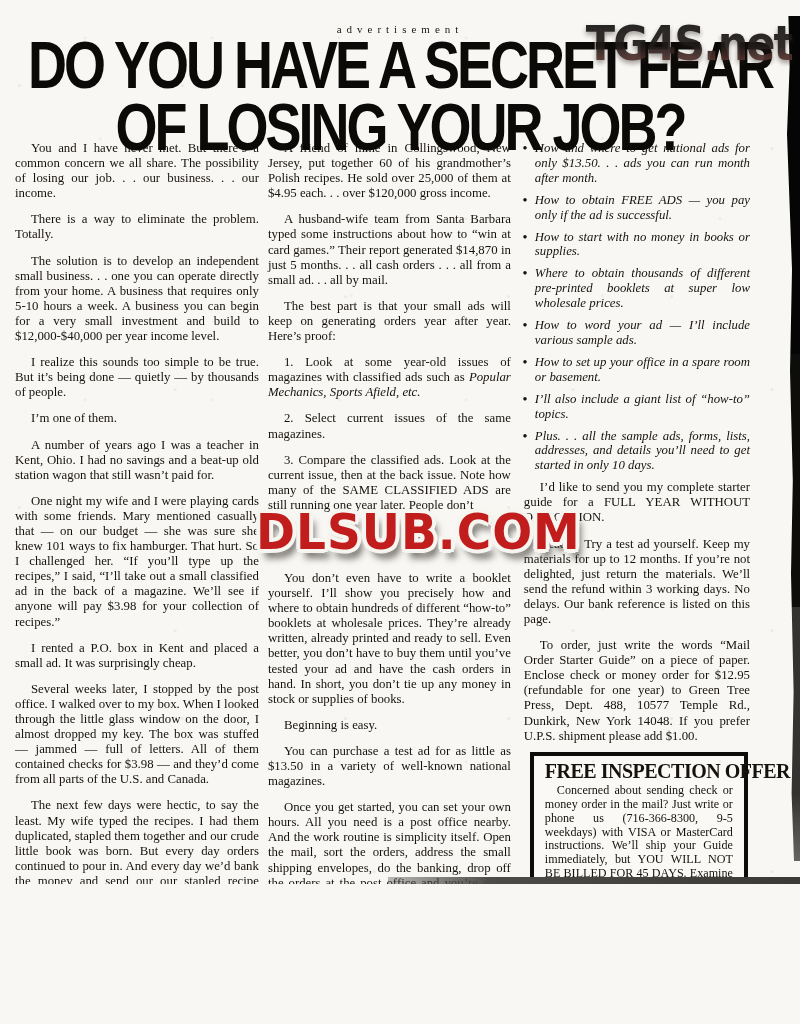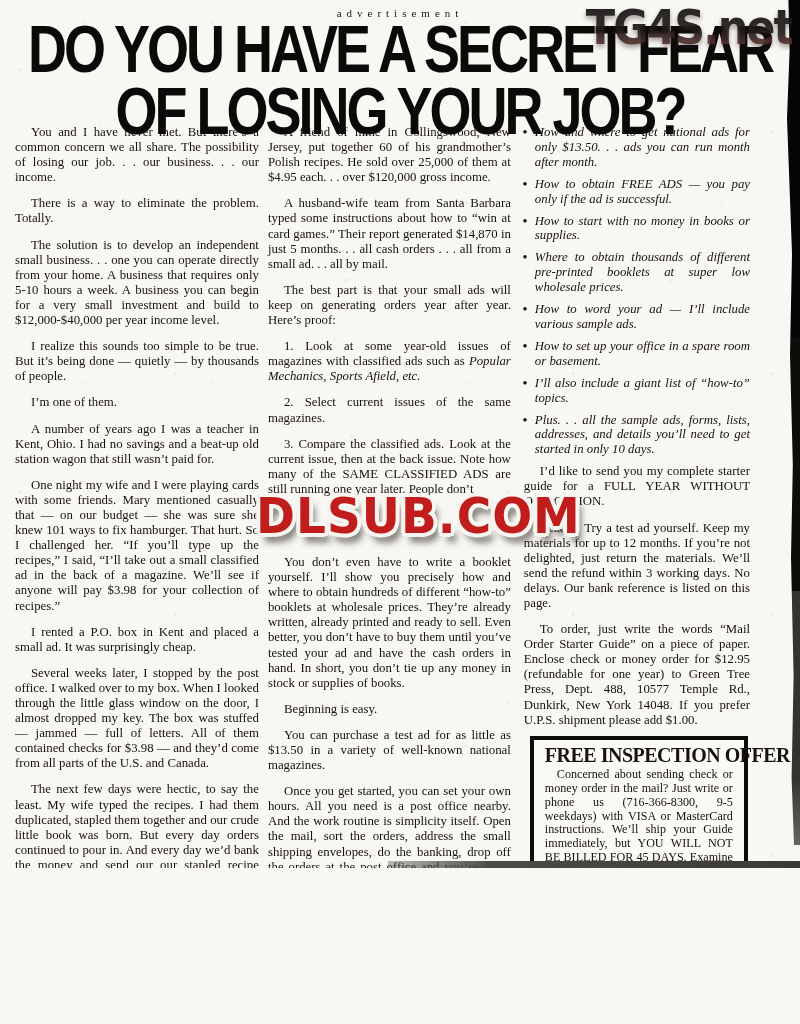--- a/index.html
+++ b/index.html
@@ -3,21 +3,21 @@
 <meta charset="utf-8">
 <style>
   * { margin:0; padding:0; box-sizing:border-box; }
   html,body { width:800px; height:1024px; overflow:hidden; }
   body {
     background:#f8f7f3;
     font-family:"Liberation Serif", serif;
     color:#16120e;
     position:relative;
   }
-  .page { position:relative; width:800px; height:868px; overflow:hidden; }
+  .page { position:relative; width:800px; height:868px; overflow:hidden;margin-top:16px; }
 
   
   .page::before {
     content:""; position:absolute; inset:0; pointer-events:none; z-index:5;
     background:
       radial-gradient(circle at 12% 33%, rgba(0,0,0,.05) 0 1px, transparent 2px),
       radial-gradient(circle at 67% 12%, rgba(0,0,0,.04) 0 1px, transparent 2px),
       radial-gradient(circle at 40% 78%, rgba(0,0,0,.04) 0 1px, transparent 2px),
       radial-gradient(circle at 88% 55%, rgba(0,0,0,.05) 0 1px, transparent 2px);
     background-size:163px 211px, 127px 181px, 251px 157px, 199px 241px;

